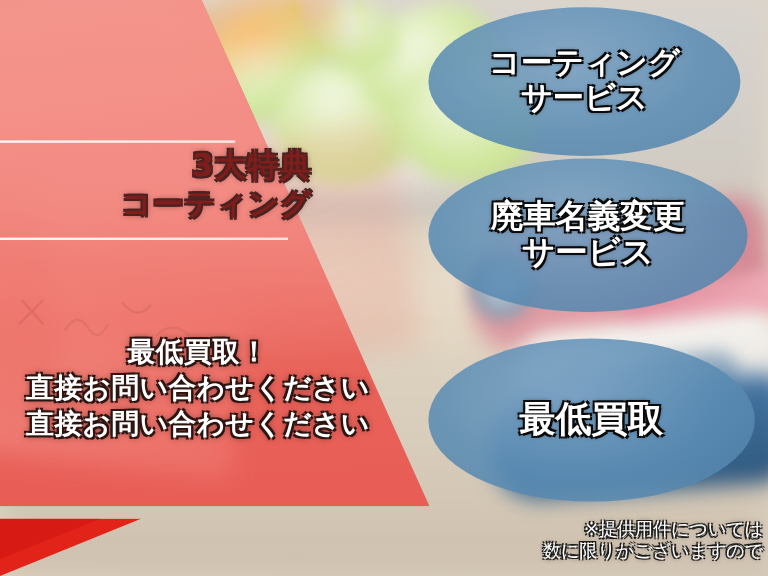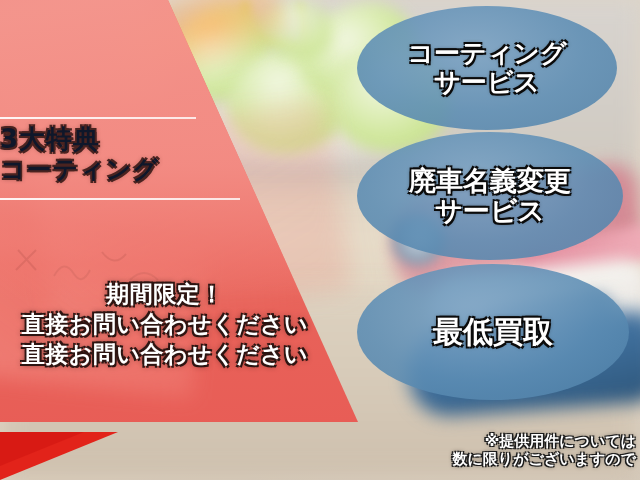--- a/index.html
+++ b/index.html
@@ -145,22 +145,22 @@
   .rule {
     position:absolute; height:2px;
     background:linear-gradient(90deg, rgba(255,255,255,.92), rgba(255,255,255,.80));
   }
   .rule-top    { left:0; top:117px; width:196px; }
   .rule-bottom { left:0; top:198px; width:240px; }
 
   
   .headline {
     position:absolute; left:0; top:124px; width:260px;
-    text-align:left; line-height:1.18;
-    color:#0f172a; font-weight:bold; font-size:25px; letter-spacing:1px;
+    text-align:right; line-height:1.18;
+    color:#7f1d1d; font-weight:bold; font-size:25px; letter-spacing:1px;
     text-shadow:
       -1.6px -1.6px 0 #4a2320, 1.6px -1.6px 0 #4a2320,
       -1.6px  1.6px 0 #4a2320, 1.6px  1.6px 0 #4a2320,
        0 0 5px rgba(60,25,22,.85);
   }
   .headline .l1 { font-size:26px; }
   .headline .l2 { font-size:25px; }
 
   .promo {
     position:absolute; left:0; top:280px; width:330px;
@@ -179,39 +179,39 @@
     background:radial-gradient(ellipse at 45% 35%, rgba(124,163,196,.90) 0%, rgba(92,141,180,.88) 55%, rgba(78,128,168,.86) 100%);
     display:flex; flex-direction:column; align-items:center; justify-content:center;
     color:#ffffff; font-weight:bold; line-height:1.12; letter-spacing:0px;
     text-shadow:
       -1.7px -1.7px 0 #0b0b0b, 1.7px -1.7px 0 #0b0b0b,
       -1.7px  1.7px 0 #0b0b0b, 1.7px  1.7px 0 #0b0b0b,
        0 0 4px rgba(0,0,0,.8);
   }
   .bubble-1 { left:357px; top:6px;   width:260px; height:124px; font-size:26px; }
   .bubble-2 { left:357px; top:132px; width:266px; height:128px; font-size:27px; }
-  .bubble-3 { left:357px; top:264px; width:272px; height:136px; font-size:30px; }
+  .bubble-3 { left:357px; top:282px; width:272px; height:136px; font-size:30px; }
   .logo-wrap { position:absolute; left:0; top:422px; width:358px; height:58px; }
   .logo-redtri {
     position:absolute; left:0; top:10px; width:118px; height:48px;
     background:#e2231a;
     clip-path:polygon(0 0, 118px 0, 0 48px);
   }
   .logo-redtri2 {
     position:absolute; left:0; top:10px; width:118px; height:48px;
     background:#cf1410;
     clip-path:polygon(0 0, 84px 0, 0 34px);
     opacity:.55;
   }
 
   
   .note {
     position:absolute; right:4px; top:432px; width:250px;
     text-align:right; line-height:1.22;
-    color:#ffffff; font-weight:bold; font-size:15px;
+    color:#ffffff; font-weight:normal; font-size:15px;
     text-shadow:
       -1.4px -1.4px 0 #1d1d1d, 1.4px -1.4px 0 #1d1d1d,
       -1.4px  1.4px 0 #1d1d1d, 1.4px  1.4px 0 #1d1d1d,
        0 0 4px rgba(0,0,0,.7);
   }
 </style>
 </head>
 <body>
 
 <div class="stage">
@@ -257,21 +257,21 @@
 
   <div class="rule rule-top"></div>
   <div class="rule rule-bottom"></div>
 
   <div class="headline">
     <div class="l1">3大特典</div>
     <div class="l2">コーティング</div>
   </div>
 
   <div class="promo">
-    <div>期間限定！</div>
+    <div>最低買取！</div>
     <div>直接お問い合わせください</div>
     <div>直接お問い合わせください</div>
   </div>
 
   <div class="bubble bubble-1">
     <div>コーティング</div>
     <div>サービス</div>
   </div>
   <div class="bubble bubble-2">
     <div>廃車名義変更</div>

